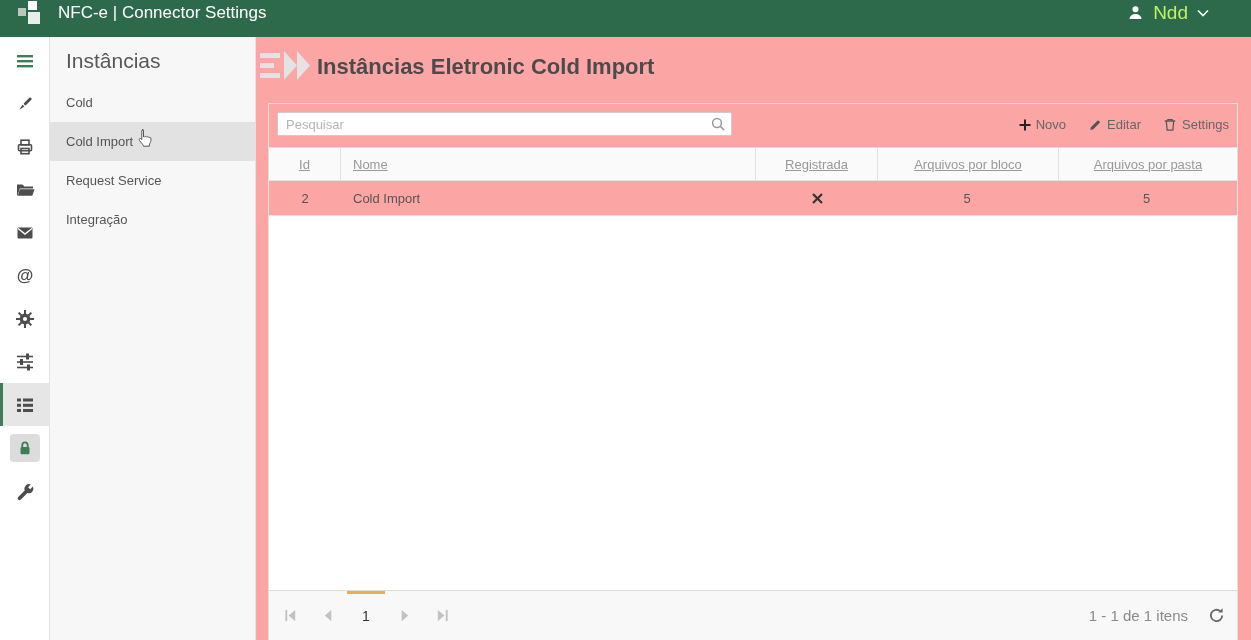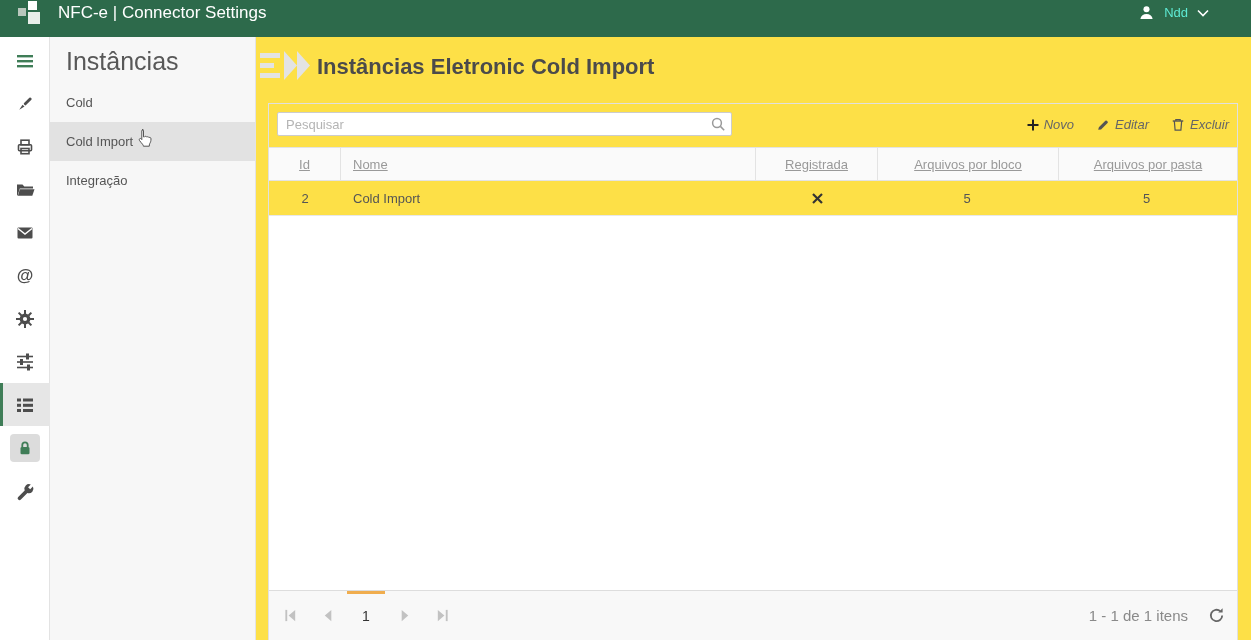--- a/index.html
+++ b/index.html
@@ -5,61 +5,61 @@
   * { margin:0; padding:0; box-sizing:border-box; }
   html,body { width:1251px; height:640px; overflow:hidden; background:#fff;
               font-family:"Liberation Sans", sans-serif; }
 
   
   .topbar { position:absolute; left:0; top:0; width:1251px; height:37px;
             background:#2d6a4b; display:flex; align-items:center; padding:0 42px 12px 16px; }
   .topbar .logo { width:28px; height:28px; flex:0 0 auto; }
   .brand { color:#fff; font-size:17px; margin-left:14px; white-space:nowrap; }
   .topbar-right { margin-left:auto; display:flex; align-items:center; gap:9px; }
-  .user-name { color:#5eead4; font-size:13px; }
+  .user-name { color:#bef264; font-size:19px; }
 
   
   .rail { position:absolute; left:0; top:37px; width:50px; bottom:0; background:#fff;
           border-right:1px solid #e3e3e3; }
   .rail-item { height:43px; width:50px; display:flex; align-items:center; justify-content:center; cursor:pointer; }
   .rail-item:first-child { margin-top:2px; }
   .rail-item.selected { background:#e6e6e6; box-shadow:inset 3px 0 0 #3f7d57; }
   .lock-badge { width:30px; height:28px; background:#dcdcdc; border-radius:4px;
                 display:flex; align-items:center; justify-content:center; }
 
   
   .sidebar { position:absolute; left:50px; top:37px; width:206px; bottom:0;
              background:#f7f7f7; border-right:1px solid #e3e3e3; }
   .sidebar-title { margin:10px 0 0 16px; height:28px; line-height:28px;
-                   font-size:25px; color:#585858; }
+                   font-size:21px; color:#585858; }
   .sidebar-list { margin-top:8px;text-align:center; }
   .side-item { height:39px; display:flex; align-items:center; padding-left:16px;
                font-size:13px; color:#555; cursor:pointer; }
   .side-item.selected { background:#e2e2e2; }
 
   
-  .main { position:absolute; left:256px; top:37px; right:0; bottom:0; background:#fde047; }
+  .main { position:absolute; left:256px; top:37px; right:0; bottom:0; background:#fca5a5; }
   .page-header-icon { position:absolute; left:2px; top:8px; }
   .page-title { position:absolute; left:61px; top:17px; font-size:22px; font-weight:bold;
                 color:#4b4b4b; white-space:nowrap; }
 
   .grid { position:absolute; left:12px; right:13px; top:66px; bottom:0;
           border:1px solid #e0e0e0; border-bottom:none;
           display:flex; flex-direction:column; }
 
   .grid-toolbar { height:43px; position:relative; padding:8px; }
   .search-wrap { position:relative; width:455px; height:24px; }
   .search-input { width:455px; height:24px; border:1px solid #ccc; border-radius:2px;
                   font-size:13px; color:#555; padding:0 26px 0 8px; outline:none;
                   font-family:"Liberation Sans", sans-serif; }
   .search-input::placeholder { color:#b4b4b4; }
   .search-icon { position:absolute; right:6px; top:4px; }
   .toolbar-buttons { position:absolute; right:8px; top:13px; display:flex; gap:22px; }
   .tb-btn { display:flex; align-items:center; gap:5px; font-size:13px; color:#666;
-            background:none; border:none; cursor:pointer; font-family:"Liberation Sans", sans-serif;font-style:italic; }
+            background:none; border:none; cursor:pointer; font-family:"Liberation Sans", sans-serif; }
 
   .thead { display:flex; height:34px; background:#fafafa; border-top:1px solid #e3e3e3;
            border-bottom:1px solid #e3e3e3; align-items:center; font-size:13px; color:#999;text-decoration:underline; }
   .th { height:100%; display:flex; align-items:center; justify-content:center;
         border-right:1px solid #e3e3e3; cursor:pointer; }
   .th:last-child { border-right:none; }
   .trow { display:flex; height:35px; align-items:center; border-bottom:1px solid #e8e8e8;
           font-size:13px; color:#555; cursor:pointer; }
   .td { display:flex; align-items:center; justify-content:center; }
   .col-id { width:72px; }
@@ -209,20 +209,23 @@
 </div>
 
 <div class="sidebar">
   <div class="sidebar-title">Instâncias</div>
   <div class="sidebar-list">
     <div class="side-item">
       <span>Cold</span>
     </div>
     <div class="side-item selected">
       <span>Cold Import</span>
+    </div>
+    <div class="side-item">
+      <span>Request Service</span>
     </div>
     <div class="side-item">
       <span>Integração</span>
     </div>
   </div>
 </div>
 
 <svg class="cursor" width="18" height="20" viewBox="0 0 18 20">
   <path d="M6.2 1.6c.7 0 1.3.6 1.3 1.3v6l.9.1c.2-.4.7-.7 1.2-.7s1 .3 1.2.8c.2-.2.5-.4.9-.4.6 0 1.1.4 1.3.9.2-.1.4-.2.7-.2.8 0 1.3.6 1.3 1.4 0 2.6-.6 3.7-1.3 4.9-.4.7-.4 1.6-.4 2.5H7.4c0-.6-.3-1.3-.9-2-1-1.2-2.3-2.6-3.1-3.9-.3-.5-.2-1.2.3-1.6.5-.4 1.2-.3 1.6.2l.5.7V2.9c0-.7.6-1.3 1.4-1.3z" fill="#ffffff" stroke="#555" stroke-width="1"></path>
 </svg>
@@ -263,21 +266,21 @@
             <path d="M2.5 13.5 L3.3 10.6 10.7 3.2 a1.1 1.1 0 0 1 1.6 0 l.9.9 a1.1 1.1 0 0 1 0 1.6 L5.8 13 z" fill="#555"></path>
           </svg>
           <span>Editar</span>
         </button>
         <button class="tb-btn">
           <svg width="14" height="15" viewBox="0 0 16 17">
             <line x1="2" y1="4.5" x2="14" y2="4.5" stroke="#555" stroke-width="1.6"></line>
             <path d="M5.5 4.5 V2.8 h5 v1.7" stroke="#555" stroke-width="1.4" fill="none"></path>
             <path d="M3.8 4.5 l.9 10.5 h6.6 l.9-10.5" stroke="#555" stroke-width="1.4" fill="none"></path>
           </svg>
-          <span>Excluir</span>
+          <span>Settings</span>
         </button>
       </div>
     </div>
 
     <div class="thead">
       <div class="th col-id">Id</div>
       <div class="th col-nome">Nome</div>
       <div class="th col-reg">Registrada</div>
       <div class="th col-bloco">Arquivos por bloco</div>
       <div class="th col-pasta">Arquivos por pasta</div>

